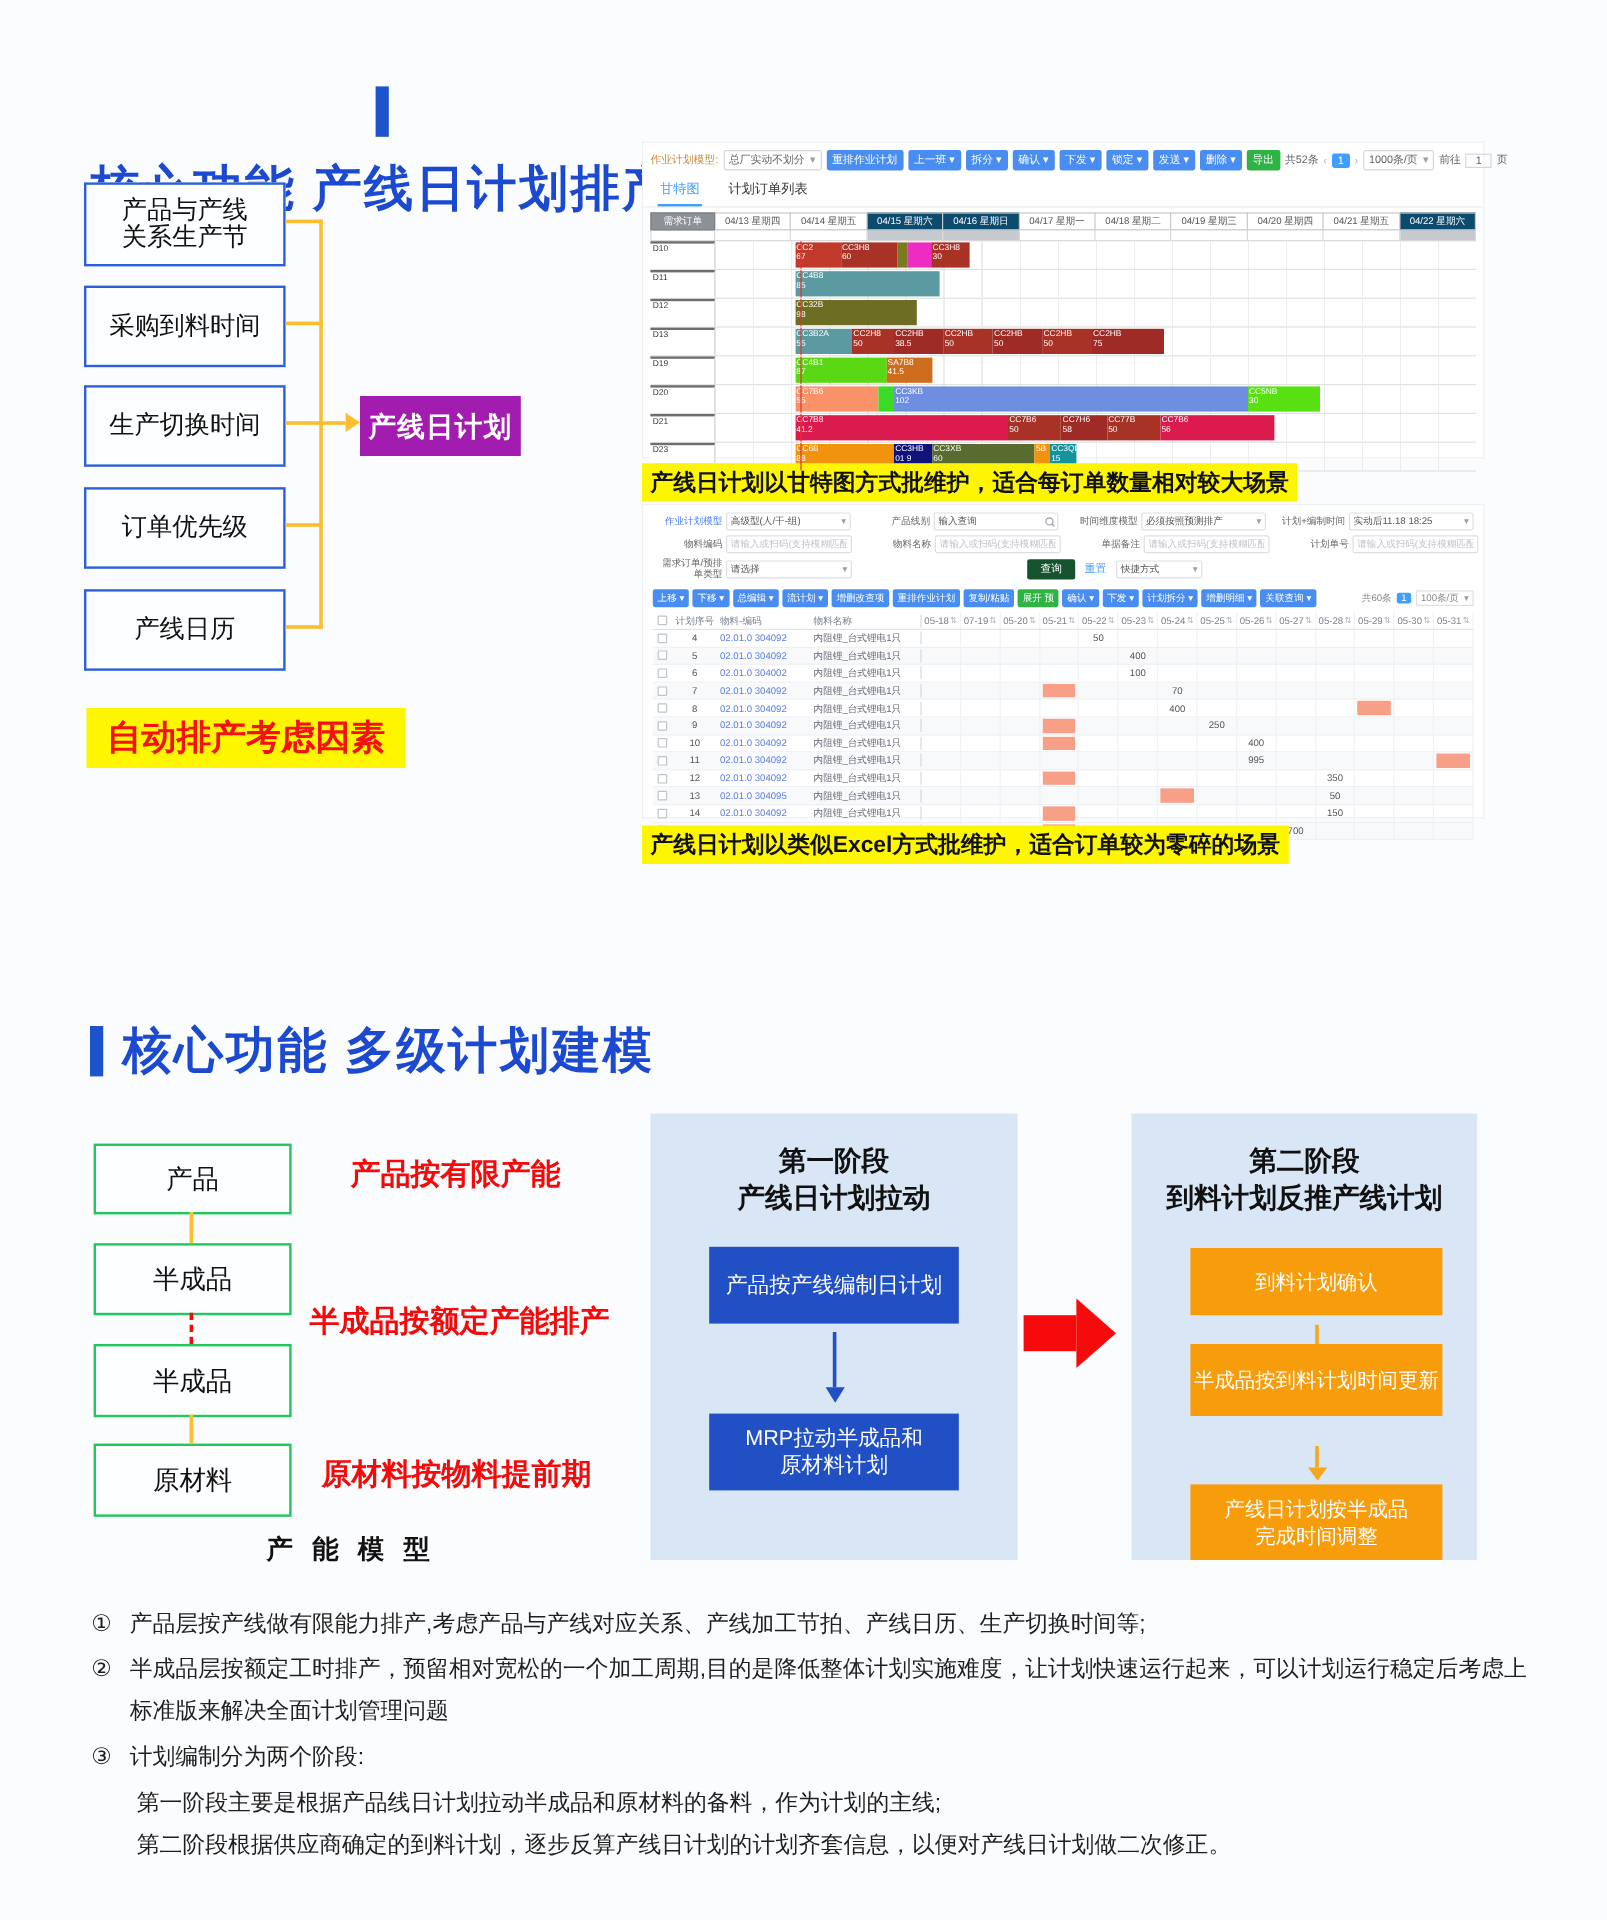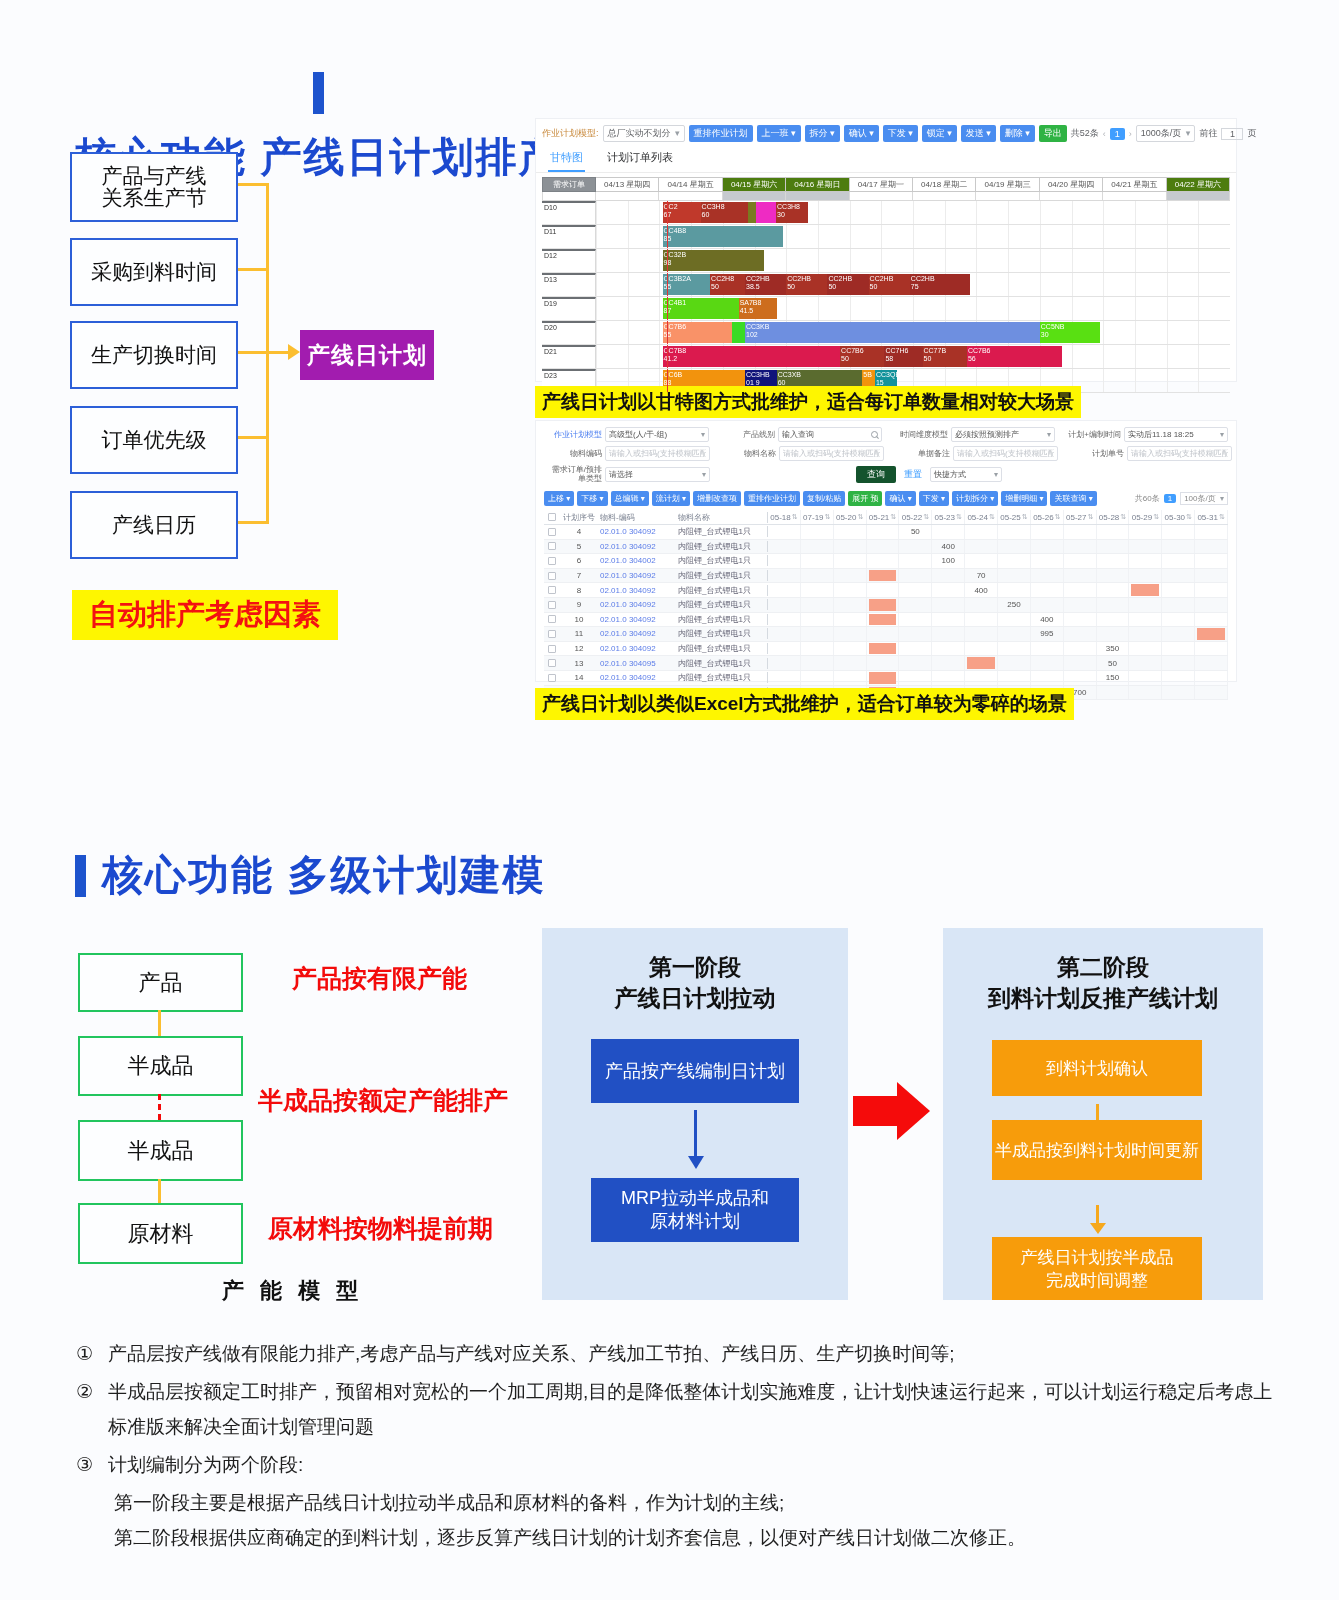--- a/index.html
+++ b/index.html
@@ -37,21 +37,21 @@
   .g-goto-box{border:1px solid #d4d7dc;padding:0 5px;min-width:10px;text-align:center;}
   .pg-arrow{color:#b0b3b8;}
   .g-tabs{display:flex;gap:20px;padding:2px 12px 0;font-size:11px;border-bottom:1px solid #ececec;}
   .gtab{padding:3px 2px 5px;color:#303133;}
   .gtab.active{color:#409eff;border-bottom:2px solid #409eff;}
   .g-table{margin:4px 6px 0;font-size:8px;}
   .g-hrow{display:flex;height:15px;}
   .g-res{width:54px;background:#8c9196;color:#fff;display:flex;align-items:center;justify-content:center;border:1px solid #7d8287;box-sizing:border-box;}
   .g-cols{flex:1;display:flex;}
   .g-col{flex:1;border:1px solid #c9c9c9;border-left:none;display:flex;align-items:center;justify-content:center;color:#555;white-space:nowrap;overflow:hidden;box-sizing:border-box;}
-  .g-col.wk{background:#4d7c0f;color:#fff;}
+  .g-col.wk{background:#0c4a6e;color:#fff;}
   .g-hrow.sub{height:9px;}
   .g-res-sub{width:54px;border:1px solid #d9d9d9;border-top:none;box-sizing:border-box;}
   .g-sub-col{flex:1;border:1px solid #d9d9d9;border-left:none;border-top:none;box-sizing:border-box;}
   .g-sub-col.wk{background:#c6cacf;}
   .g-body{position:relative;}
   .g-row{display:flex;height:23px;border-bottom:1px solid #e2e2e2;}
   .g-rlabel{width:54px;border-top:2px solid #6b6f73;border-right:1px solid #d9d9d9;color:#333;font-size:7px;padding:1px 2px;background:#fff;box-sizing:border-box;}
   .g-rtrack{flex:1;position:relative;background-image:
      repeating-linear-gradient(to right,#ececec 0 1px,transparent 1px 5%),
      repeating-linear-gradient(to right,#d7d7d7 0 1px,transparent 1px 10%);}
@@ -89,21 +89,21 @@
   .e-row.alt{background:#f7f9fb;}
   .e-row .e-cell-code{color:#5b7ce8;}
   .e-row .e-cell-name{color:#667;}
   .salmon{position:absolute;top:1px;bottom:1px;left:2px;right:2px;background:#f7a087;}
   .sort{color:#aeb4bd;font-size:7px;}
   
   .rnote{position:absolute;color:#f30b0b;font-weight:800;font-size:25px;white-space:nowrap;}
   .model-label{position:absolute;left:222px;top:1276px;font-size:22px;font-weight:800;color:#111;letter-spacing:5px;}
   .panel{position:absolute;background:#d9e6f6;}
   #panel1{left:542px;top:928px;width:306px;height:372px;}
-  #panel2{left:943px;top:928px;width:288px;height:372px;padding-left:32px;}
+  #panel2{left:943px;top:928px;width:288px;height:372px;}
   .p-title{position:absolute;top:24px;left:0;right:0;text-align:center;font-size:23px;font-weight:800;color:#111;white-space:pre-line;line-height:31px;}
   .step{position:absolute;left:49px;width:208px;color:#fff;display:flex;align-items:center;justify-content:center;text-align:center;font-size:18px;white-space:pre-line;line-height:23px;}
   .step.blue{background:#2150c4;}
   .step.orange{background:#f79c0b;font-size:17px;}
   .bluearrow-line{position:absolute;left:152px;top:182px;width:3px;height:46px;background:#2150c4;}
   .bluearrow-head{position:absolute;left:146px;top:228px;width:0;height:0;border-left:8px solid transparent;border-right:8px solid transparent;border-top:13px solid #2150c4;}
   .oarrow-line{position:absolute;left:153px;width:3px;height:18px;background:#f6a81c;}
   .oarrow-head{position:absolute;left:147px;width:0;height:0;border-left:8px solid transparent;border-right:8px solid transparent;border-top:11px solid #f6a81c;}
   .redarrow-shaft{position:absolute;left:853px;top:1096px;width:44px;height:30px;background:#f50b0b;}
   .redarrow-head{position:absolute;left:897px;top:1082px;width:0;height:0;border-top:29px solid transparent;border-bottom:29px solid transparent;border-left:33px solid #f50b0b;}

